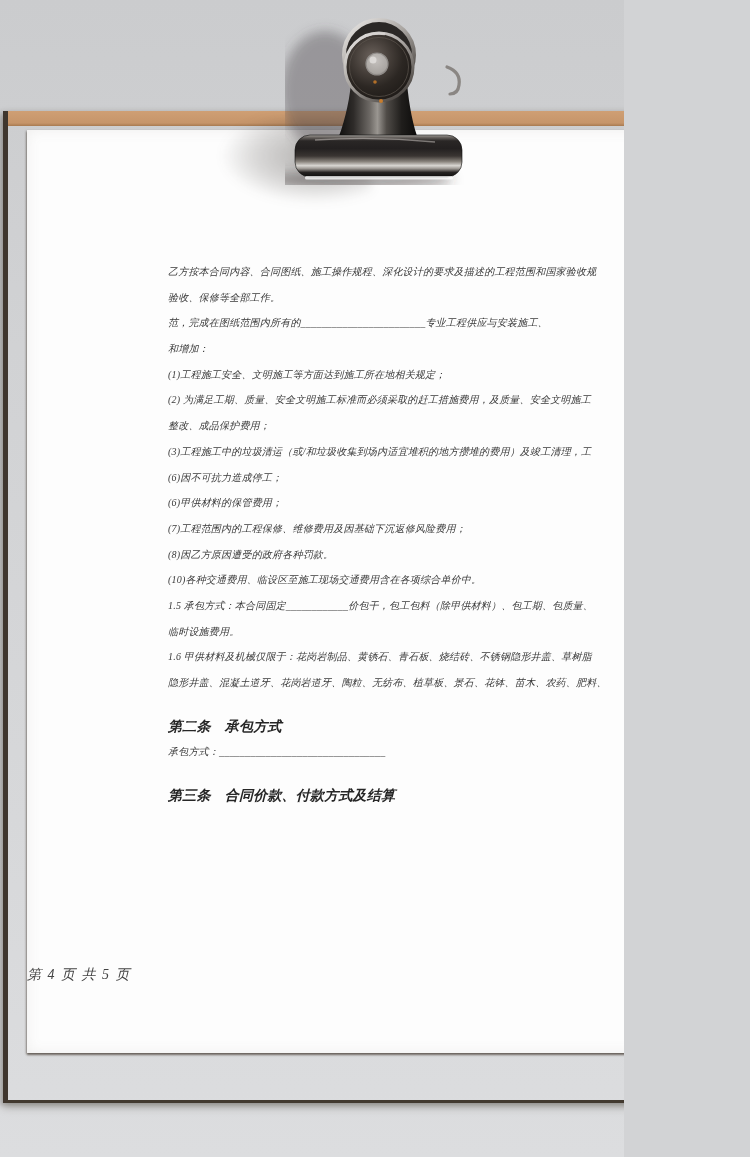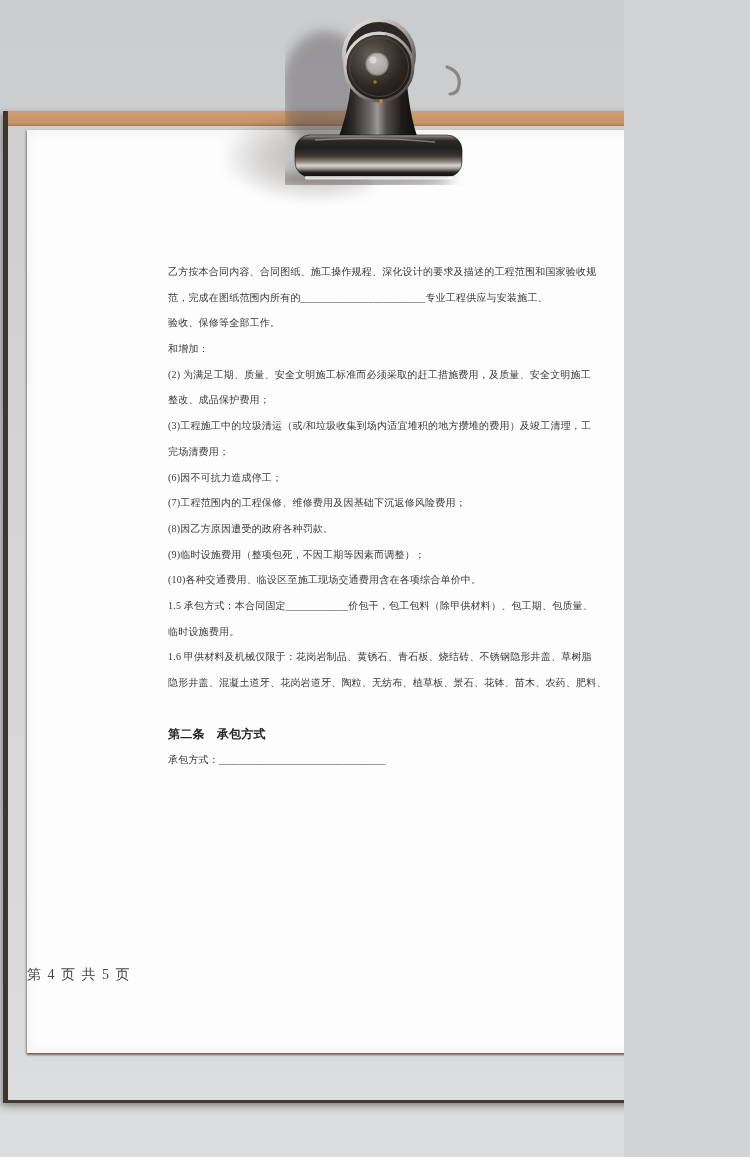--- a/index.html
+++ b/index.html
@@ -1,20 +1,21 @@
 <!DOCTYPE html>
 <html style="--background: #d2d3d5; --board: #bf8d62; --board-edge: #3f362e; --paper: #fdfdfd; --ink: #3a3a3a; --metal-dark: #1b1917; --metal-light: #d8d5d2;"><head>
 <meta charset="utf-8">
 <style>
   html,body{margin:0;padding:0;background:#d2d3d5;}
   *{box-sizing:border-box;}
   .scene{
     position:relative;width:624px;height:1157px;overflow:hidden;
     background:linear-gradient(180deg,#cbccce 0%,#d1d2d4 30%,#d6d7d9 65%,#dcddDF 100%);
     font-family:"Liberation Serif","DejaVu Serif",serif;
+    font-style:italic;
   }
   
   .board{
     position:absolute;left:3px;top:111px;width:747px;height:992px;
     background:linear-gradient(180deg,#c99a6f 0%,#c2926${'' }6 2%,#bd8a5e 18%,#c29167 45%,#c6966c 72%,#bb8a5f 100%);
     border-left:5px solid #3f362e;
     border-bottom:3px solid #42392f;
     box-shadow:0 4px 8px rgba(70,60,50,.35), -3px 2px 5px rgba(60,55,50,.25);
   }
   .board::before{ 
@@ -28,21 +29,21 @@
     box-shadow:0 2px 2px rgba(45,34,24,.55), -1px 1px 2px rgba(45,34,24,.3),
                inset 0 0 14px rgba(120,110,100,.10);
     z-index:2;
   }
   .doc-text{
     position:absolute;left:141px;top:129px;width:424px;
     font-size:10px;line-height:25.7px;color:#3a3a3a;letter-spacing:.2px;
   }
   .doc-text .line{height:25.7px;white-space:nowrap;overflow:visible;}
   .doc-text .heading{
-    font-weight:bold;font-size:12px;color:#262626;margin-top:26px;
+    font-weight:bold;font-size:14px;color:#262626;margin-top:18px;
   }
   .page-footer{
     position:absolute;left:0;right:0;top:836px;text-align:left;
     font-size:14px;color:#444;letter-spacing:1.5px;
   }
   
   .clip-shadow{
     position:absolute;left:222px;top:118px;width:150px;height:85px;z-index:3;
     background:radial-gradient(ellipse at 62% 45%,rgba(55,50,46,.38) 0%,rgba(55,50,46,.18) 45%,rgba(55,50,46,0) 72%);
     filter:blur(5px);
@@ -52,38 +53,39 @@
 </head>
 <body>
 
 <div class="scene">
 
   <div class="board"></div>
 
   <div class="paper">
     <div class="doc-text">
         <div class="line">乙方按本合同内容、合同图纸、施工操作规程、深化设计的要求及描述的工程范围和国家验收规</div>
+        <div class="line">验收、保修等全部工作。</div>
         <div class="line">范，完成在图纸范围内所有的________________________专业工程供应与安装施工、</div>
-        <div class="line">验收、保修等全部工作。</div>
         <div class="line">和增加：</div>
+        <div class="line">(1)工程施工安全、文明施工等方面达到施工所在地相关规定；</div>
         <div class="line">(2) 为满足工期、质量、安全文明施工标准而必须采取的赶工措施费用，及质量、安全文明施工</div>
         <div class="line">整改、成品保护费用；</div>
         <div class="line">(3)工程施工中的垃圾清运（或/和垃圾收集到场内适宜堆积的地方攒堆的费用）及竣工清理，工</div>
-        <div class="line">完场清费用；</div>
         <div class="line">(6)因不可抗力造成停工；</div>
+        <div class="line">(6)甲供材料的保管费用；</div>
         <div class="line">(7)工程范围内的工程保修、维修费用及因基础下沉返修风险费用；</div>
         <div class="line">(8)因乙方原因遭受的政府各种罚款。</div>
-        <div class="line">(9)临时设施费用（整项包死，不因工期等因素而调整）；</div>
         <div class="line">(10)各种交通费用、临设区至施工现场交通费用含在各项综合单价中。</div>
         <div class="line">1.5 承包方式：本合同固定____________价包干，包工包料（除甲供材料）、包工期、包质量、</div>
         <div class="line">临时设施费用。</div>
         <div class="line">1.6 甲供材料及机械仅限于：花岗岩制品、黄锈石、青石板、烧结砖、不锈钢隐形井盖、草树脂</div>
         <div class="line">隐形井盖、混凝土道牙、花岗岩道牙、陶粒、无纺布、植草板、景石、花钵、苗木、农药、肥料、</div>
         <div class="line heading">第二条　承包方式</div>
         <div class="line">承包方式：________________________________</div>
+        <div class="line heading">第三条　合同价款、付款方式及结算</div>
       </div>
     <div class="page-footer">第 4 页 共 5 页</div>
   </div>
 
   <div class="clip-shadow"></div>
 
   <svg class="clip" viewBox="0 0 190 180" xmlns="http://www.w3.org/2000/svg">
     <defs>
       <filter id="soft" x="-60%" y="-60%" width="220%" height="220%">
         <feGaussianBlur stdDeviation="6"></feGaussianBlur>

